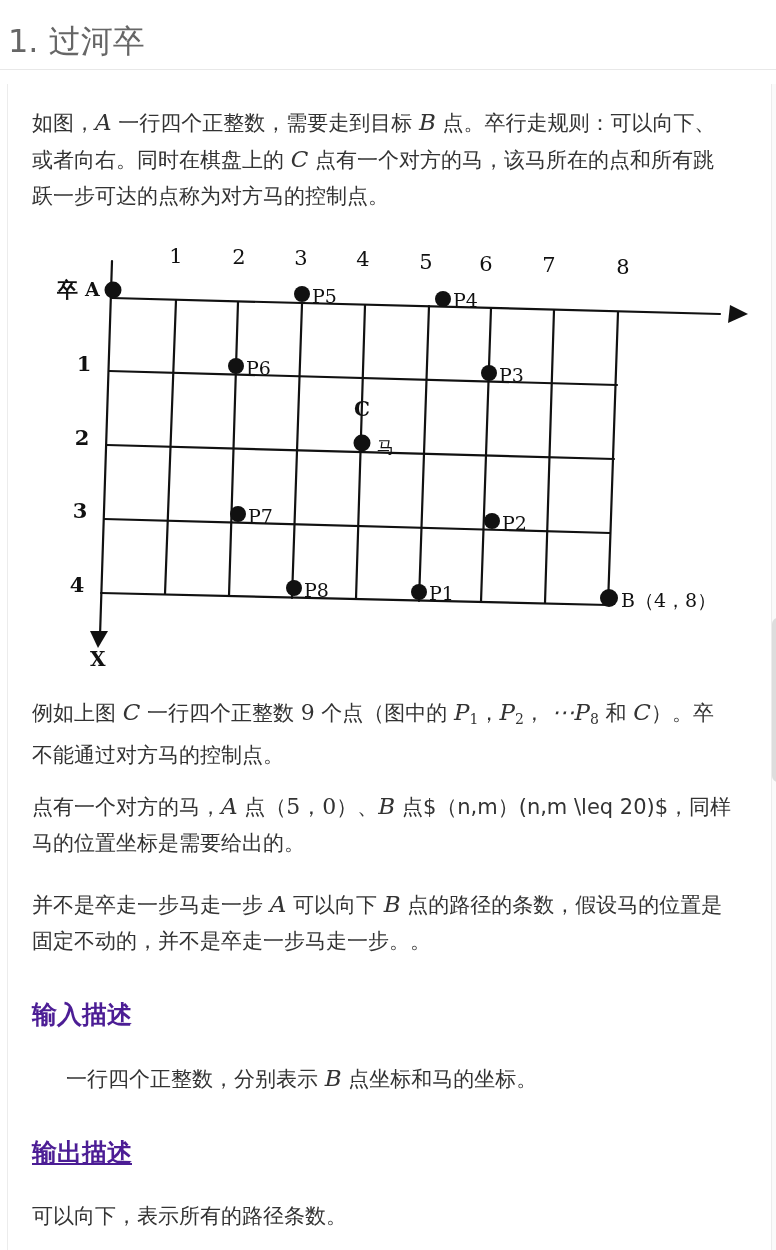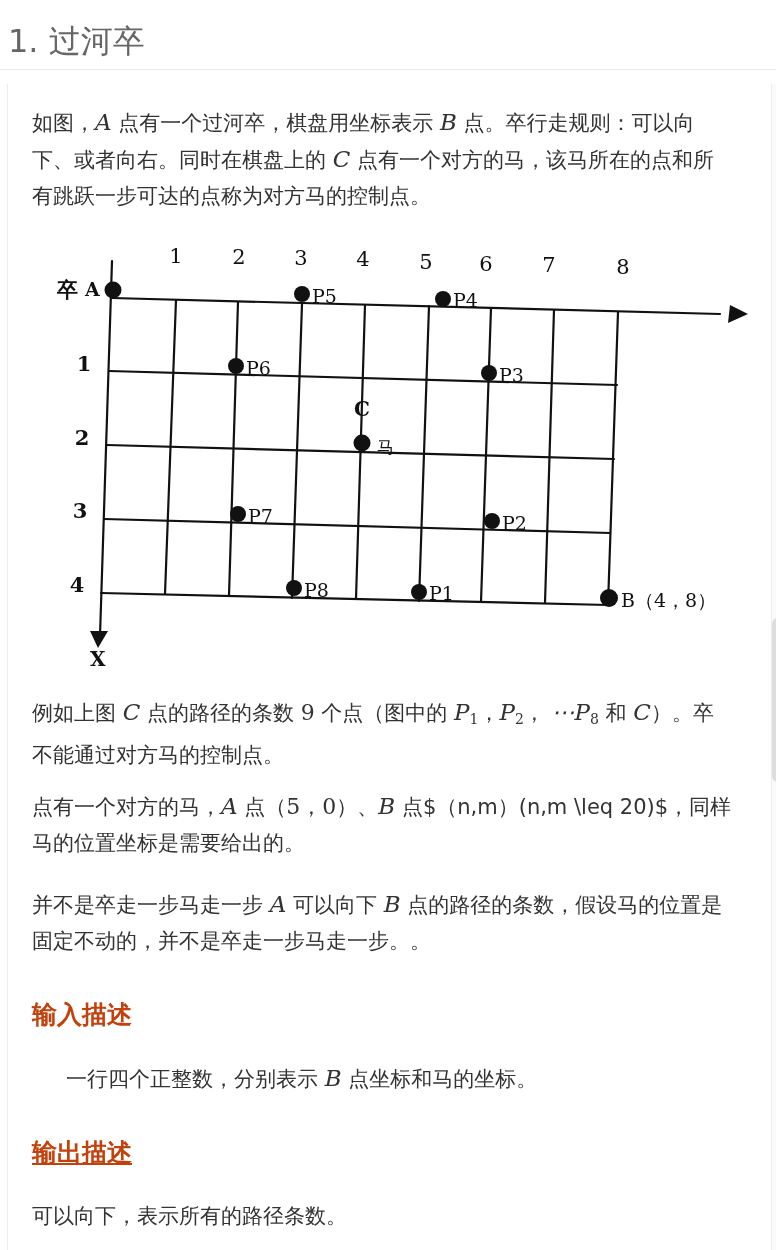--- a/index.html
+++ b/index.html
@@ -65,21 +65,21 @@
   .math sub {
     font-size: 14px;
     font-style: normal;
     vertical-align: -4px;
   }
   .section-heading {
     position: absolute;
     left: 32px;
     font-size: 25px;
     font-weight: bold;
-    color: #c2410c;
+    color: #4c1d95;
     margin: 0;
     line-height: 34px;
   }
   .diagram {
     position: absolute;
     left: 30px;
     top: 236px;
     width: 720px;
     height: 440px;
   }
@@ -108,21 +108,21 @@
 </head>
 <body>
 
 <div class="title-bar">
   <h1 class="page-title">1. 过河卒</h1>
 </div>
 
 <div class="content-panel"></div>
 
 <p class="para" style="top:104px;">
-  <span>如图，</span><span class="math">A</span><span> 点有一个过河卒，棋盘用坐标表示 </span><span class="math">B</span><span> 点。卒行走规则：可以向下、或者向右。同时在棋盘上的 </span><span class="math">C</span><span> 点有一个对方的马，该马所在的点和所有跳跃一步可达的点称为对方马的控制点。</span>
+  <span>如图，</span><span class="math">A</span><span> 一行四个正整数，需要走到目标 </span><span class="math">B</span><span> 点。卒行走规则：可以向下、或者向右。同时在棋盘上的 </span><span class="math">C</span><span> 点有一个对方的马，该马所在的点和所有跳跃一步可达的点称为对方马的控制点。</span>
 </p>
 
 <div class="diagram">
   <svg width="720" height="440" viewBox="0 0 720 440">
     <g stroke="#111" stroke-width="2.2" fill="none" stroke-linecap="round">
 
       <line x1="82" y1="62" x2="690" y2="78"></line>
       <line x1="79" y1="135" x2="587" y2="149"></line>
       <line x1="77" y1="209" x2="584" y2="223"></line>
       <line x1="74" y1="283" x2="580" y2="297"></line>
@@ -195,21 +195,21 @@
       <circle cx="389" cy="356" r="8" fill="#111"></circle>
       <text x="399" y="364">P1</text>
     </g>
 
     <circle cx="579" cy="362" r="9" fill="#111"></circle>
     <text x="591" y="371" font-family="DejaVu Serif, Liberation Serif, serif" font-size="19" fill="#111">B（4，8）</text>
   </svg>
 </div>
 
 <p class="para" style="top:694px;">
-  <span>例如上图 </span><span class="math">C</span><span> 点的路径的条数 </span><span class="math-up">9</span><span> 个点（图中的 </span><span class="math"><span>P</span><sub>1</sub></span><span>，</span><span class="math"><span>P</span><sub>2</sub></span><span>， </span><span class="math"><span>⋯P</span><sub>8</sub></span><span> 和 </span><span class="math">C</span><span>）。卒不能通过对方马的控制点。</span>
+  <span>例如上图 </span><span class="math">C</span><span> 一行四个正整数 </span><span class="math-up">9</span><span> 个点（图中的 </span><span class="math"><span>P</span><sub>1</sub></span><span>，</span><span class="math"><span>P</span><sub>2</sub></span><span>， </span><span class="math"><span>⋯P</span><sub>8</sub></span><span> 和 </span><span class="math">C</span><span>）。卒不能通过对方马的控制点。</span>
 </p>
 
 <p class="para" style="top:788px;">
   <span>点有一个对方的马，</span><span class="math">A</span><span> 点（</span><span class="math-up">5，0</span><span>）、</span><span class="math">B</span><span> 点$（n,m）(n,m \leq 20)$，同样马的位置坐标是需要给出的。</span>
 </p>
 
 <p class="para" style="top:886px;">
   <span>并不是卒走一步马走一步 </span><span class="math">A</span><span> 可以向下 </span><span class="math">B</span><span> 点的路径的条数，假设马的位置是固定不动的，并不是卒走一步马走一步。。</span>
 </p>
 

